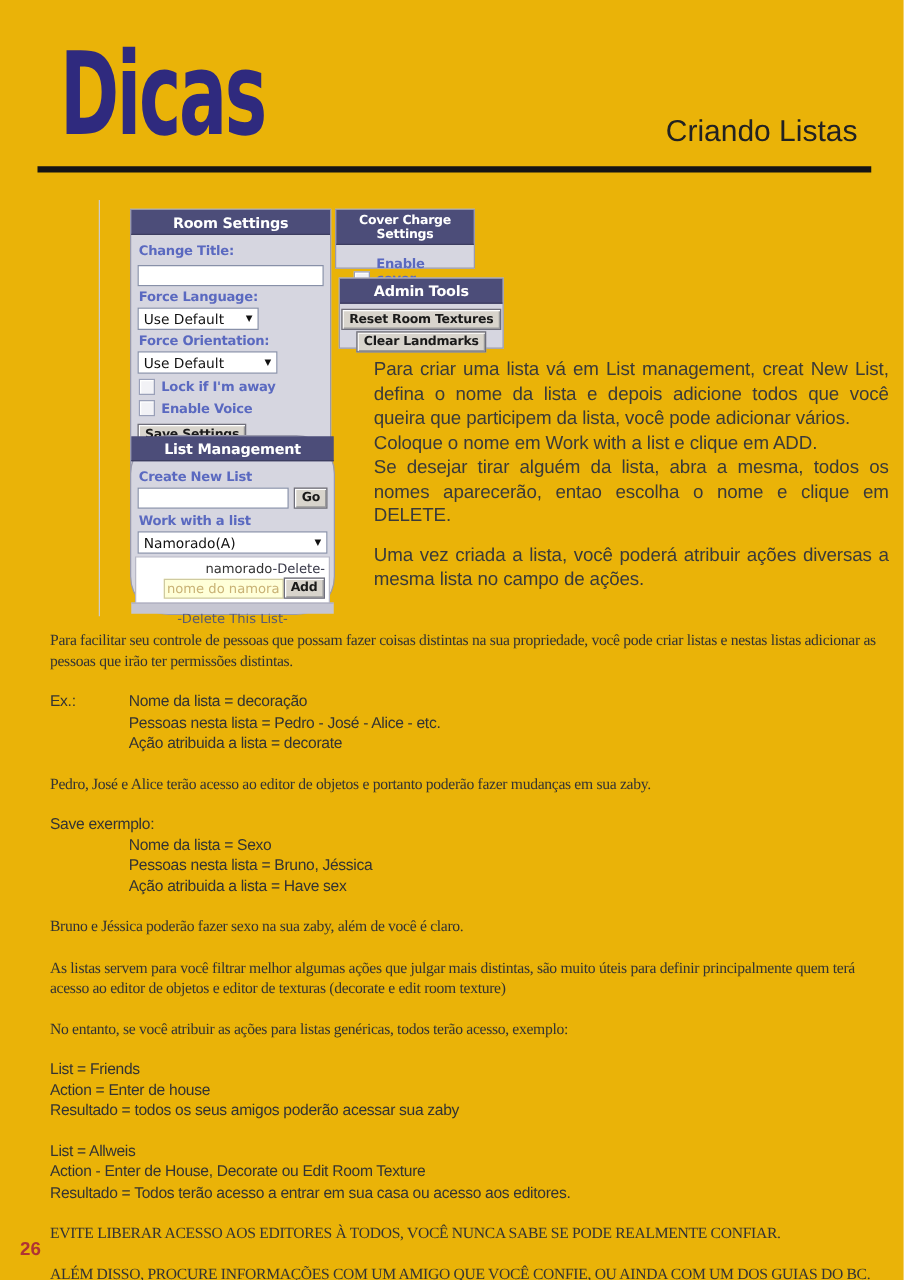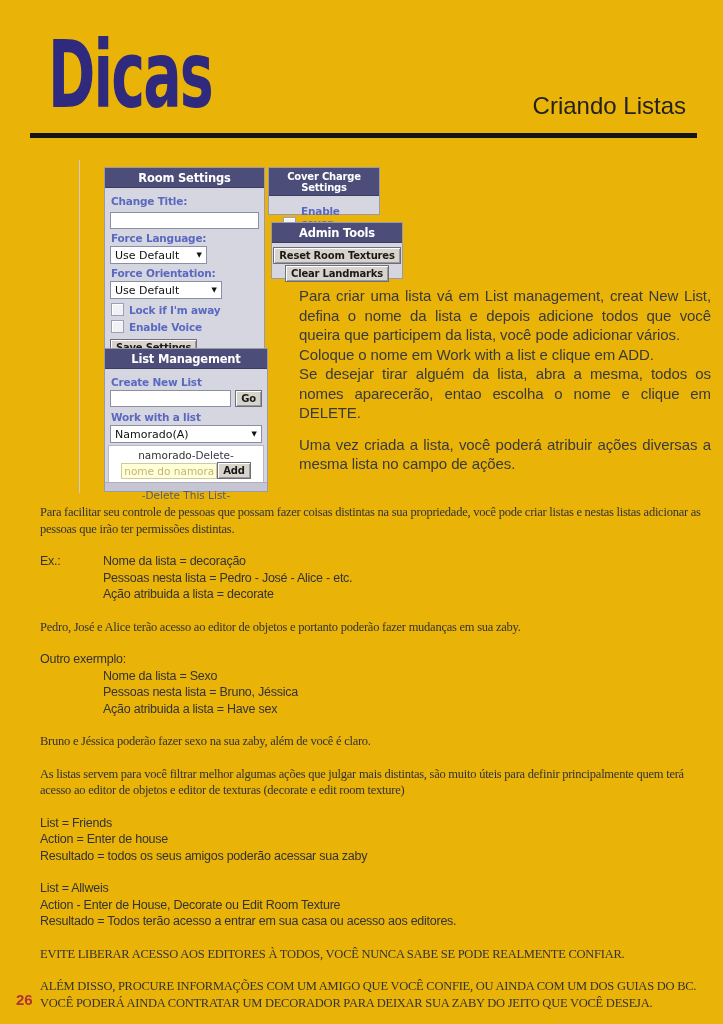--- a/index.html
+++ b/index.html
@@ -45,26 +45,26 @@
   .save-btn{margin-top:6px;}
 
   .cover-charge{left:268px;top:167px;width:112px;height:48px;}
   .cover-charge .panel-header{font-size:10px;}
   .cover-charge .check-row{margin:5px 0 0 9px;}
 
   .admin-tools{left:271px;top:222px;width:132px;height:57px;}
   .admin-tools .panel-body{display:flex;flex-direction:column;align-items:center;padding:3px;}
   .admin-tools .btn{margin-top:1px;white-space:nowrap;}
 
-  .list-management{left:104px;top:348px;width:164px;height:144px;}
+  .list-management{left:104px;top:348px;width:164px;height:144px;border-radius:31px;}
   .lm-row{display:flex;align-items:center;margin:1px 0 4px 0;}
   .lm-row .text-input{flex:1;margin-right:4px;}
   .white-list{background:#ffffff;border:1px solid #b8b8c6;margin:2px -2px 0 -2px;
               padding:2px 3px 3px 3px;}
-  .list-row{display:flex;align-items:center;justify-content:center;
+  .list-row{display:flex;align-items:center;justify-content:flex-end;
             font-size:10.5px;color:#333;margin:1px 0;}
   .member-name{color:#333;}
   .delete-link{color:#3a3a4a;font-size:10.5px;}
   .name-input{box-sizing:border-box;width:96px;height:16px;border:1px solid #cfcaa0;
               background:#ffffd8;color:#c9b275;font-family:"DejaVu Sans",sans-serif;
               font-size:10.5px;padding:1px 2px;}
   .delete-list{text-align:center;color:#5a5b72;font-size:10.5px;margin-top:5px;}
   .panel-footer{position:absolute;left:0;right:0;bottom:0;height:8px;background:#c6c6d2;
                 border-top:1px solid #aeaec0;}
 
@@ -185,28 +185,29 @@
       <div>
         <div class="line">Nome da lista = decoração</div>
         <div class="line">Pessoas nesta lista = Pedro - José - Alice - etc.</div>
         <div class="line">Ação atribuida a lista = decorate</div>
       </div>
     </div>
 
     <p>Pedro, José e Alice terão acesso ao editor de objetos e portanto poderão fazer mudanças em sua zaby.</p>
 
     <div class="group">
-      <div class="line">Outro exermplo:</div>
+      <div class="line">Save exermplo:</div>
       <div class="line indent">Nome da lista = Sexo</div>
       <div class="line indent">Pessoas nesta lista = Bruno, Jéssica</div>
       <div class="line indent">Ação atribuida a lista = Have sex</div>
     </div>
 
     <p>Bruno e Jéssica poderão fazer sexo na sua zaby, além de você é claro.</p>
     <p>As listas servem para você filtrar melhor algumas ações que julgar mais distintas, são muito úteis para definir principalmente quem terá acesso ao editor de objetos e editor de texturas (decorate e edit room texture)</p>
+    <p>No entanto, se você atribuir as ações para listas genéricas, todos terão acesso, exemplo:</p>
 
     <div class="group">
       <div class="line">List = Friends</div>
       <div class="line">Action = Enter de house</div>
       <div class="line">Resultado = todos os seus amigos poderão acessar sua zaby</div>
     </div>
 
     <div class="group">
       <div class="line">List = Allweis</div>
       <div class="line">Action - Enter de House, Decorate ou Edit Room Texture</div>

